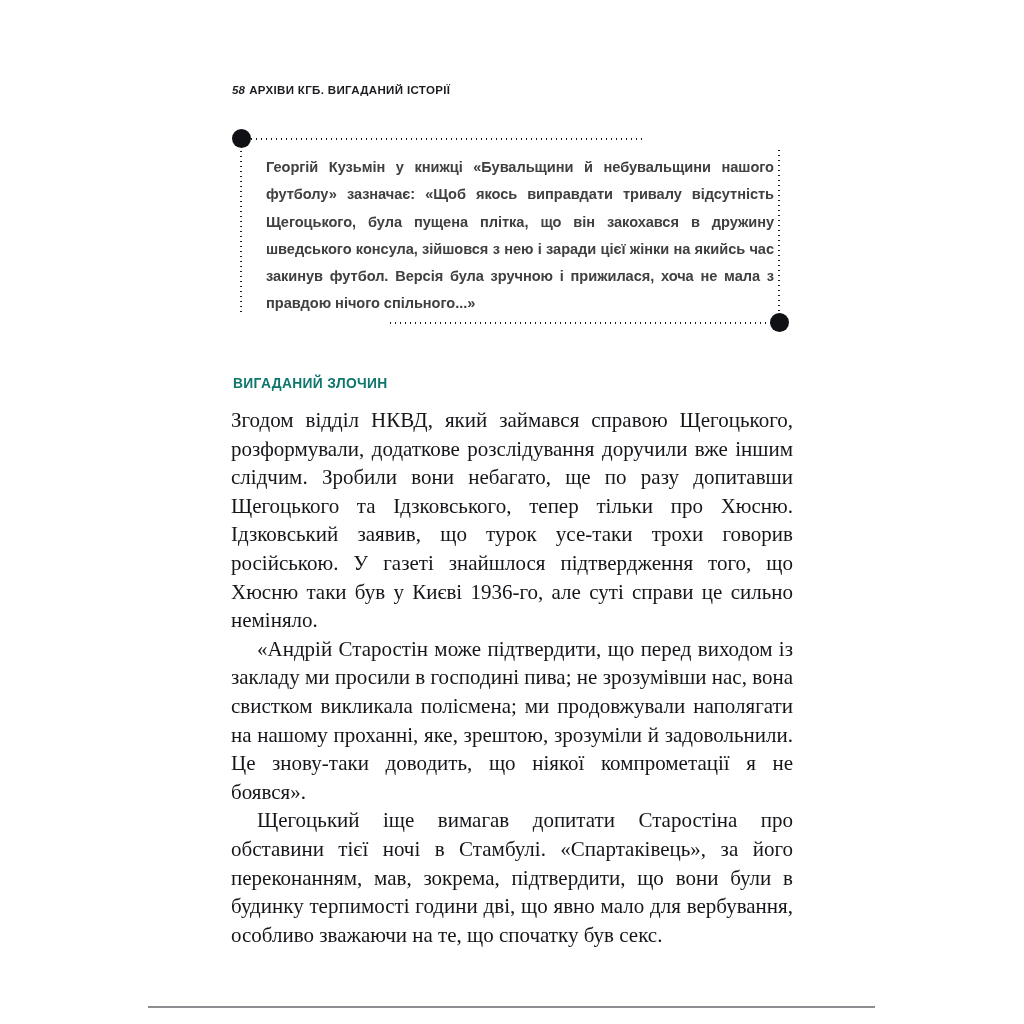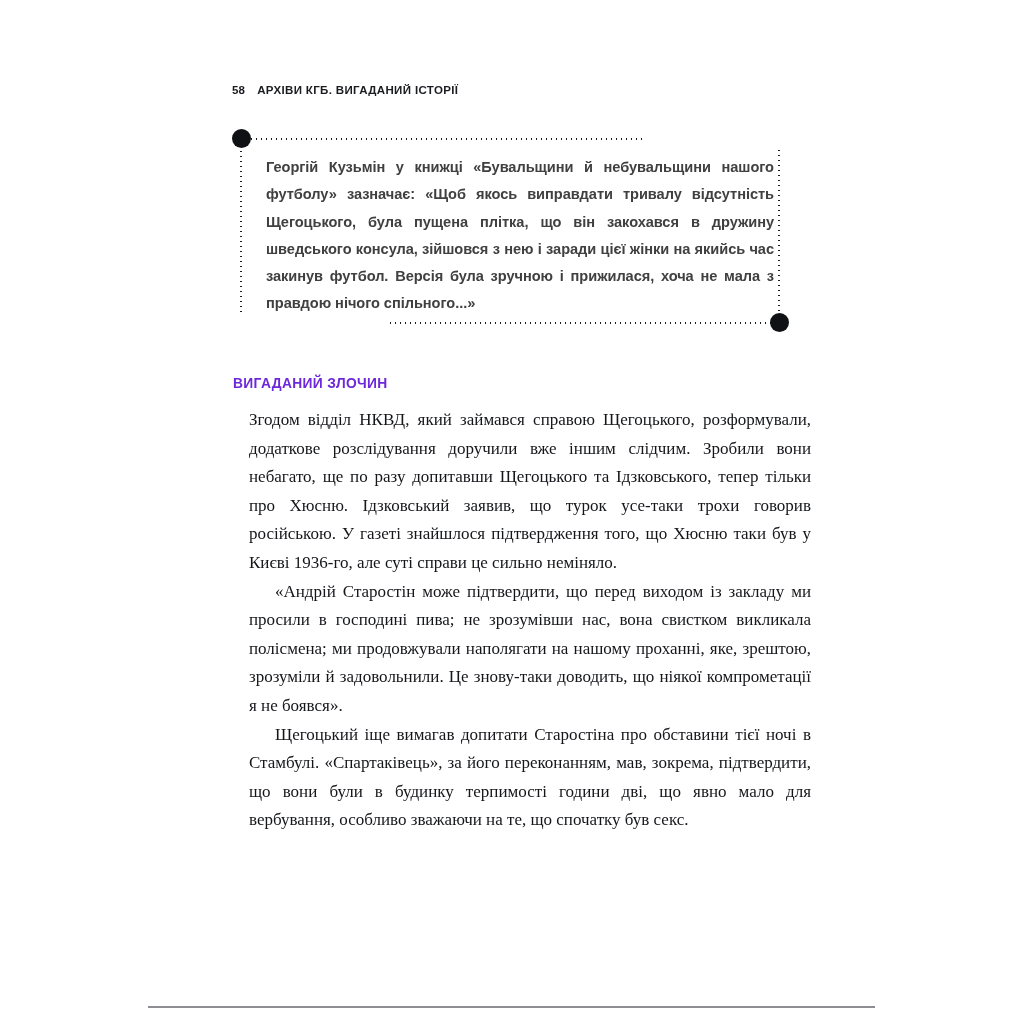--- a/index.html
+++ b/index.html
@@ -30,23 +30,24 @@
     top: 84px;
     display: flex;
     align-items: baseline;
     font-family: "Liberation Sans", "DejaVu Sans", sans-serif;
     font-weight: 700;
     font-size: 11.5px;
     letter-spacing: 0.35px;
     color: #1b1c20;
   }
   .running-head .folio {
-    margin-right: 12px;
+    margin-right: 4px;
     font-weight: 700;
     letter-spacing: 0.2px;
+    font-style: italic;
   }
 
   
   .callout {
     position: absolute;
     left: 236px;
     top: 134px;
     width: 556px;
     height: 196px;
   }
@@ -99,36 +100,35 @@
 
   
   .section-heading {
     position: absolute;
     left: 233px;
     top: 365px;
     font-family: "Liberation Sans", "DejaVu Sans", sans-serif;
     font-weight: 700;
     font-size: 13.8px;
     letter-spacing: 0.35px;
-    color: #6d28d9;
+    color: #0f766e;
   }
 
   
   .body-copy {
     position: absolute;
     left: 231px;
     top: 406px;
     width: 562px;
     font-family: "Liberation Serif", "DejaVu Serif", serif;
-    font-size: 17px;
+    font-size: 21px;
     line-height: 28.6px;
     text-align: justify;
     text-justify: inter-word;
     color: #15161a;
-    margin-left: 18px;
   }
   .body-copy p {
     margin: 0;
     text-indent: 0;
     hyphens: manual;
   }
   .body-copy p + p {
     text-indent: 26px;
   }
 

